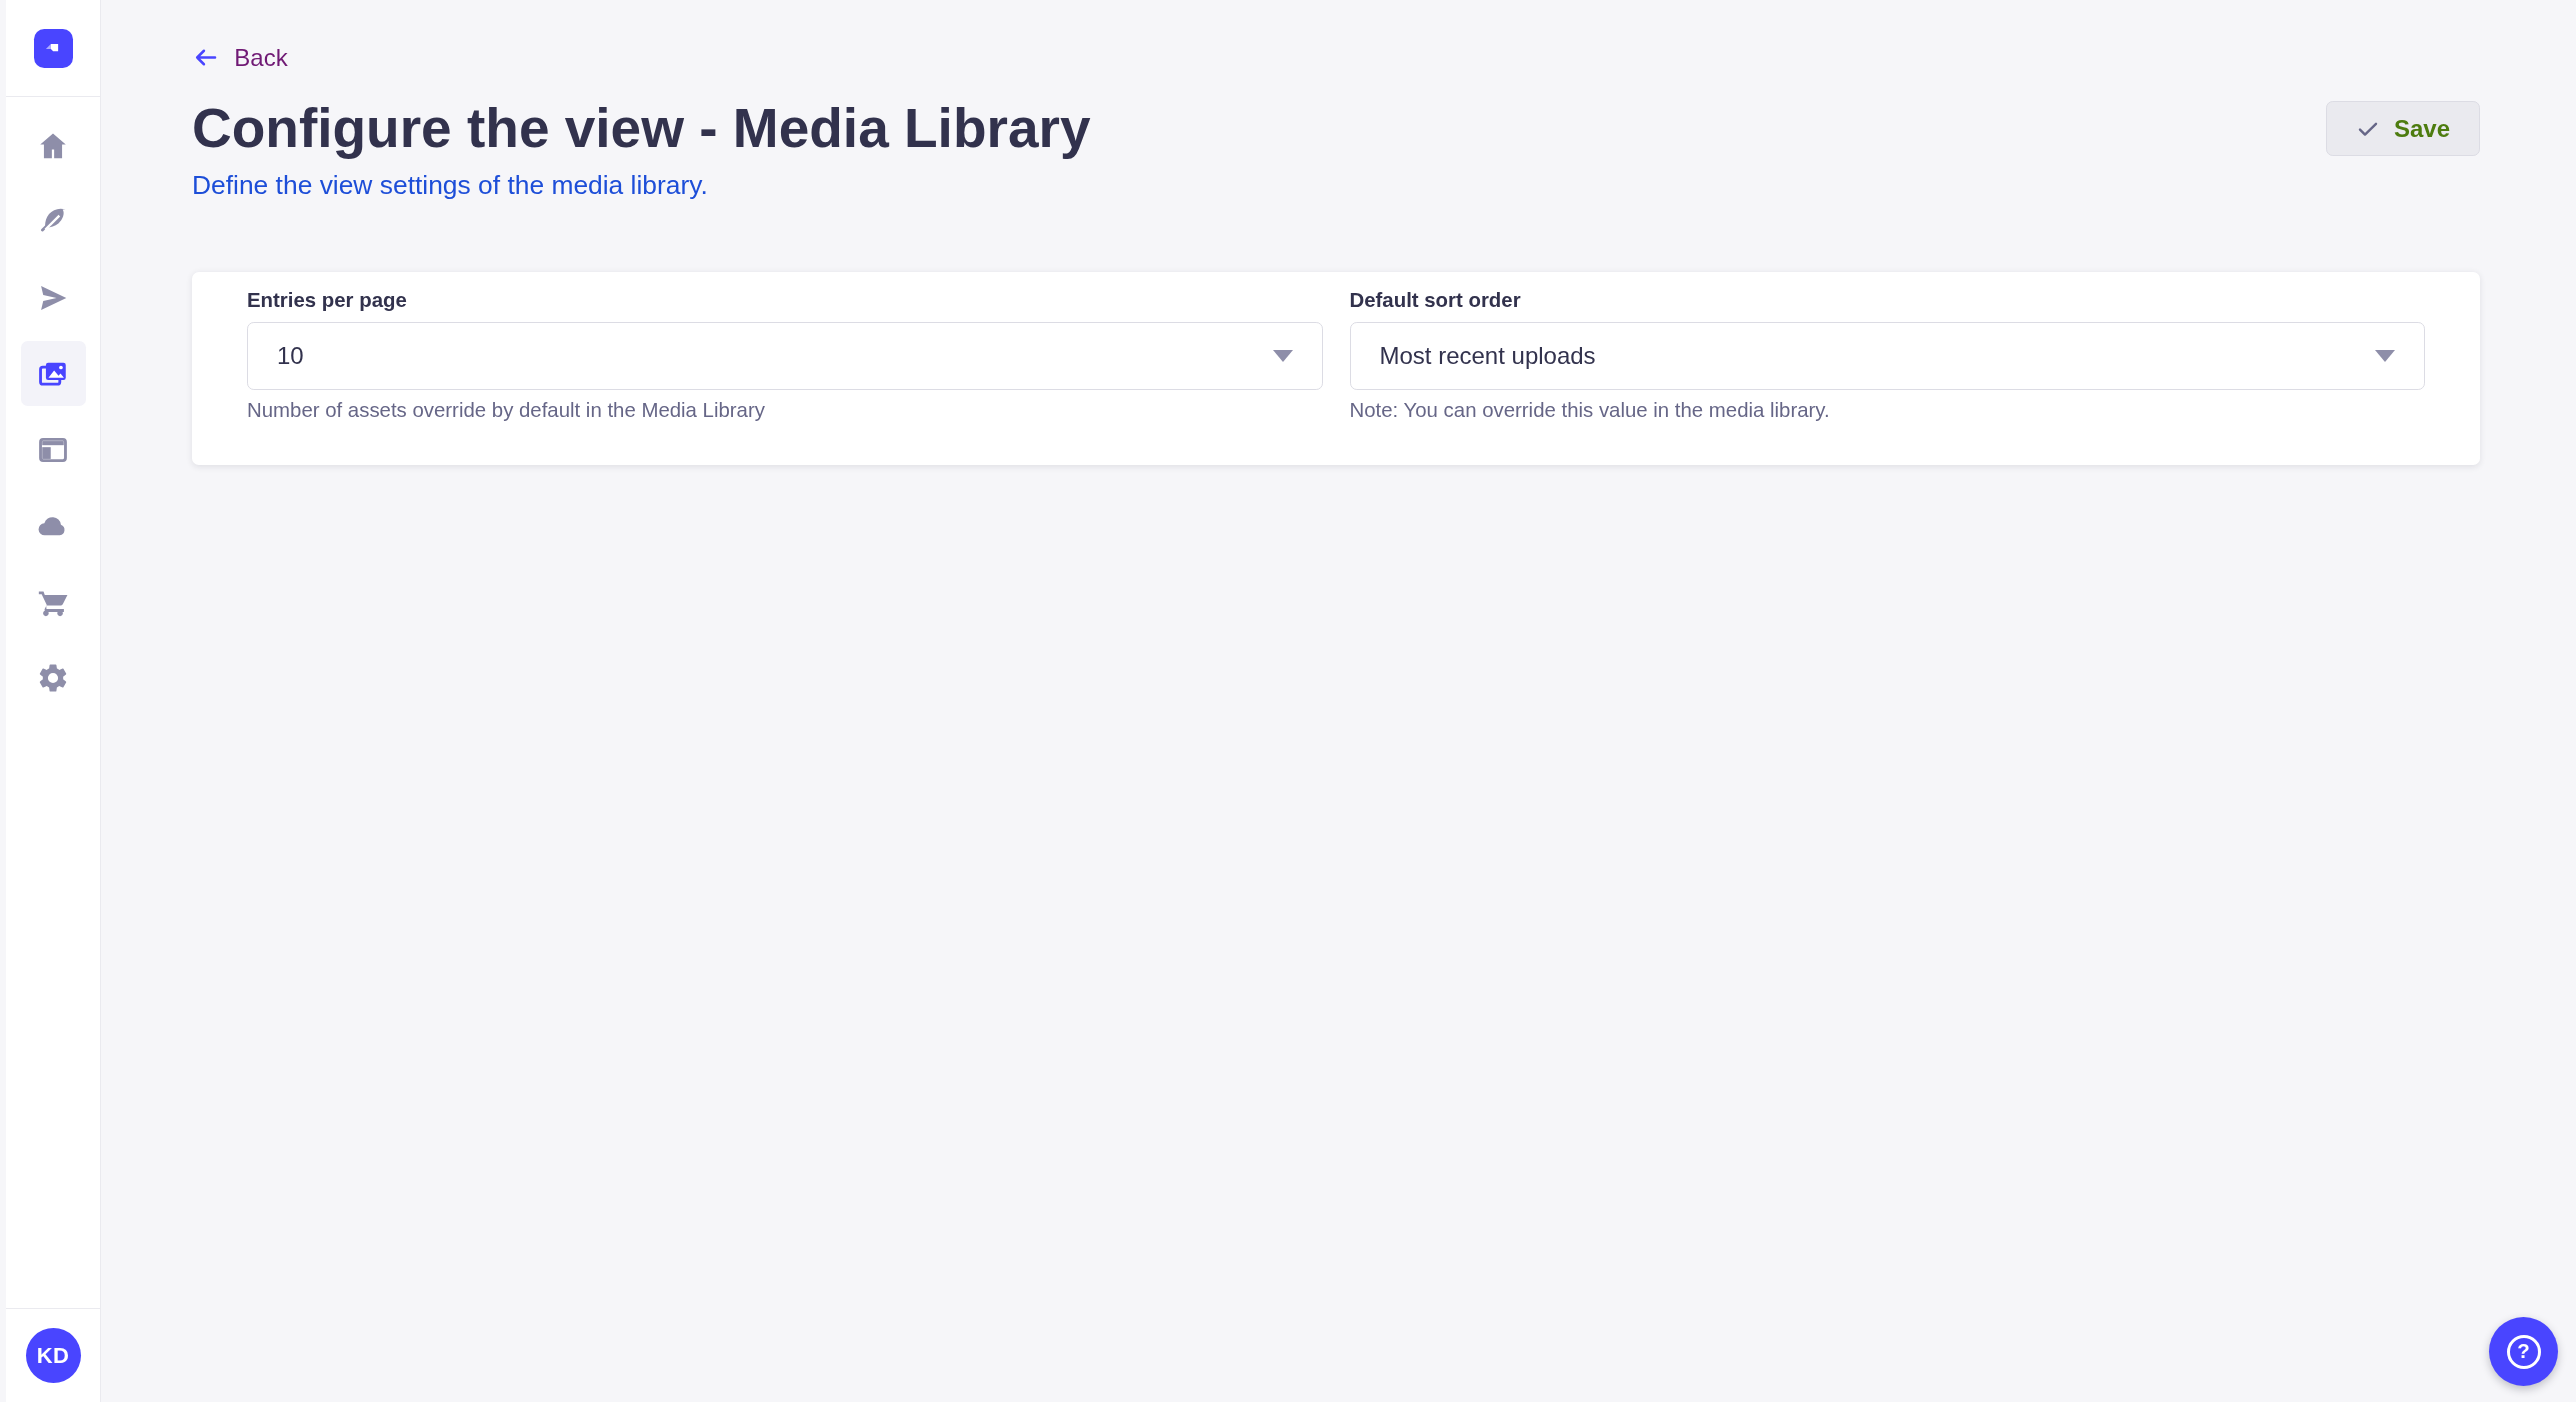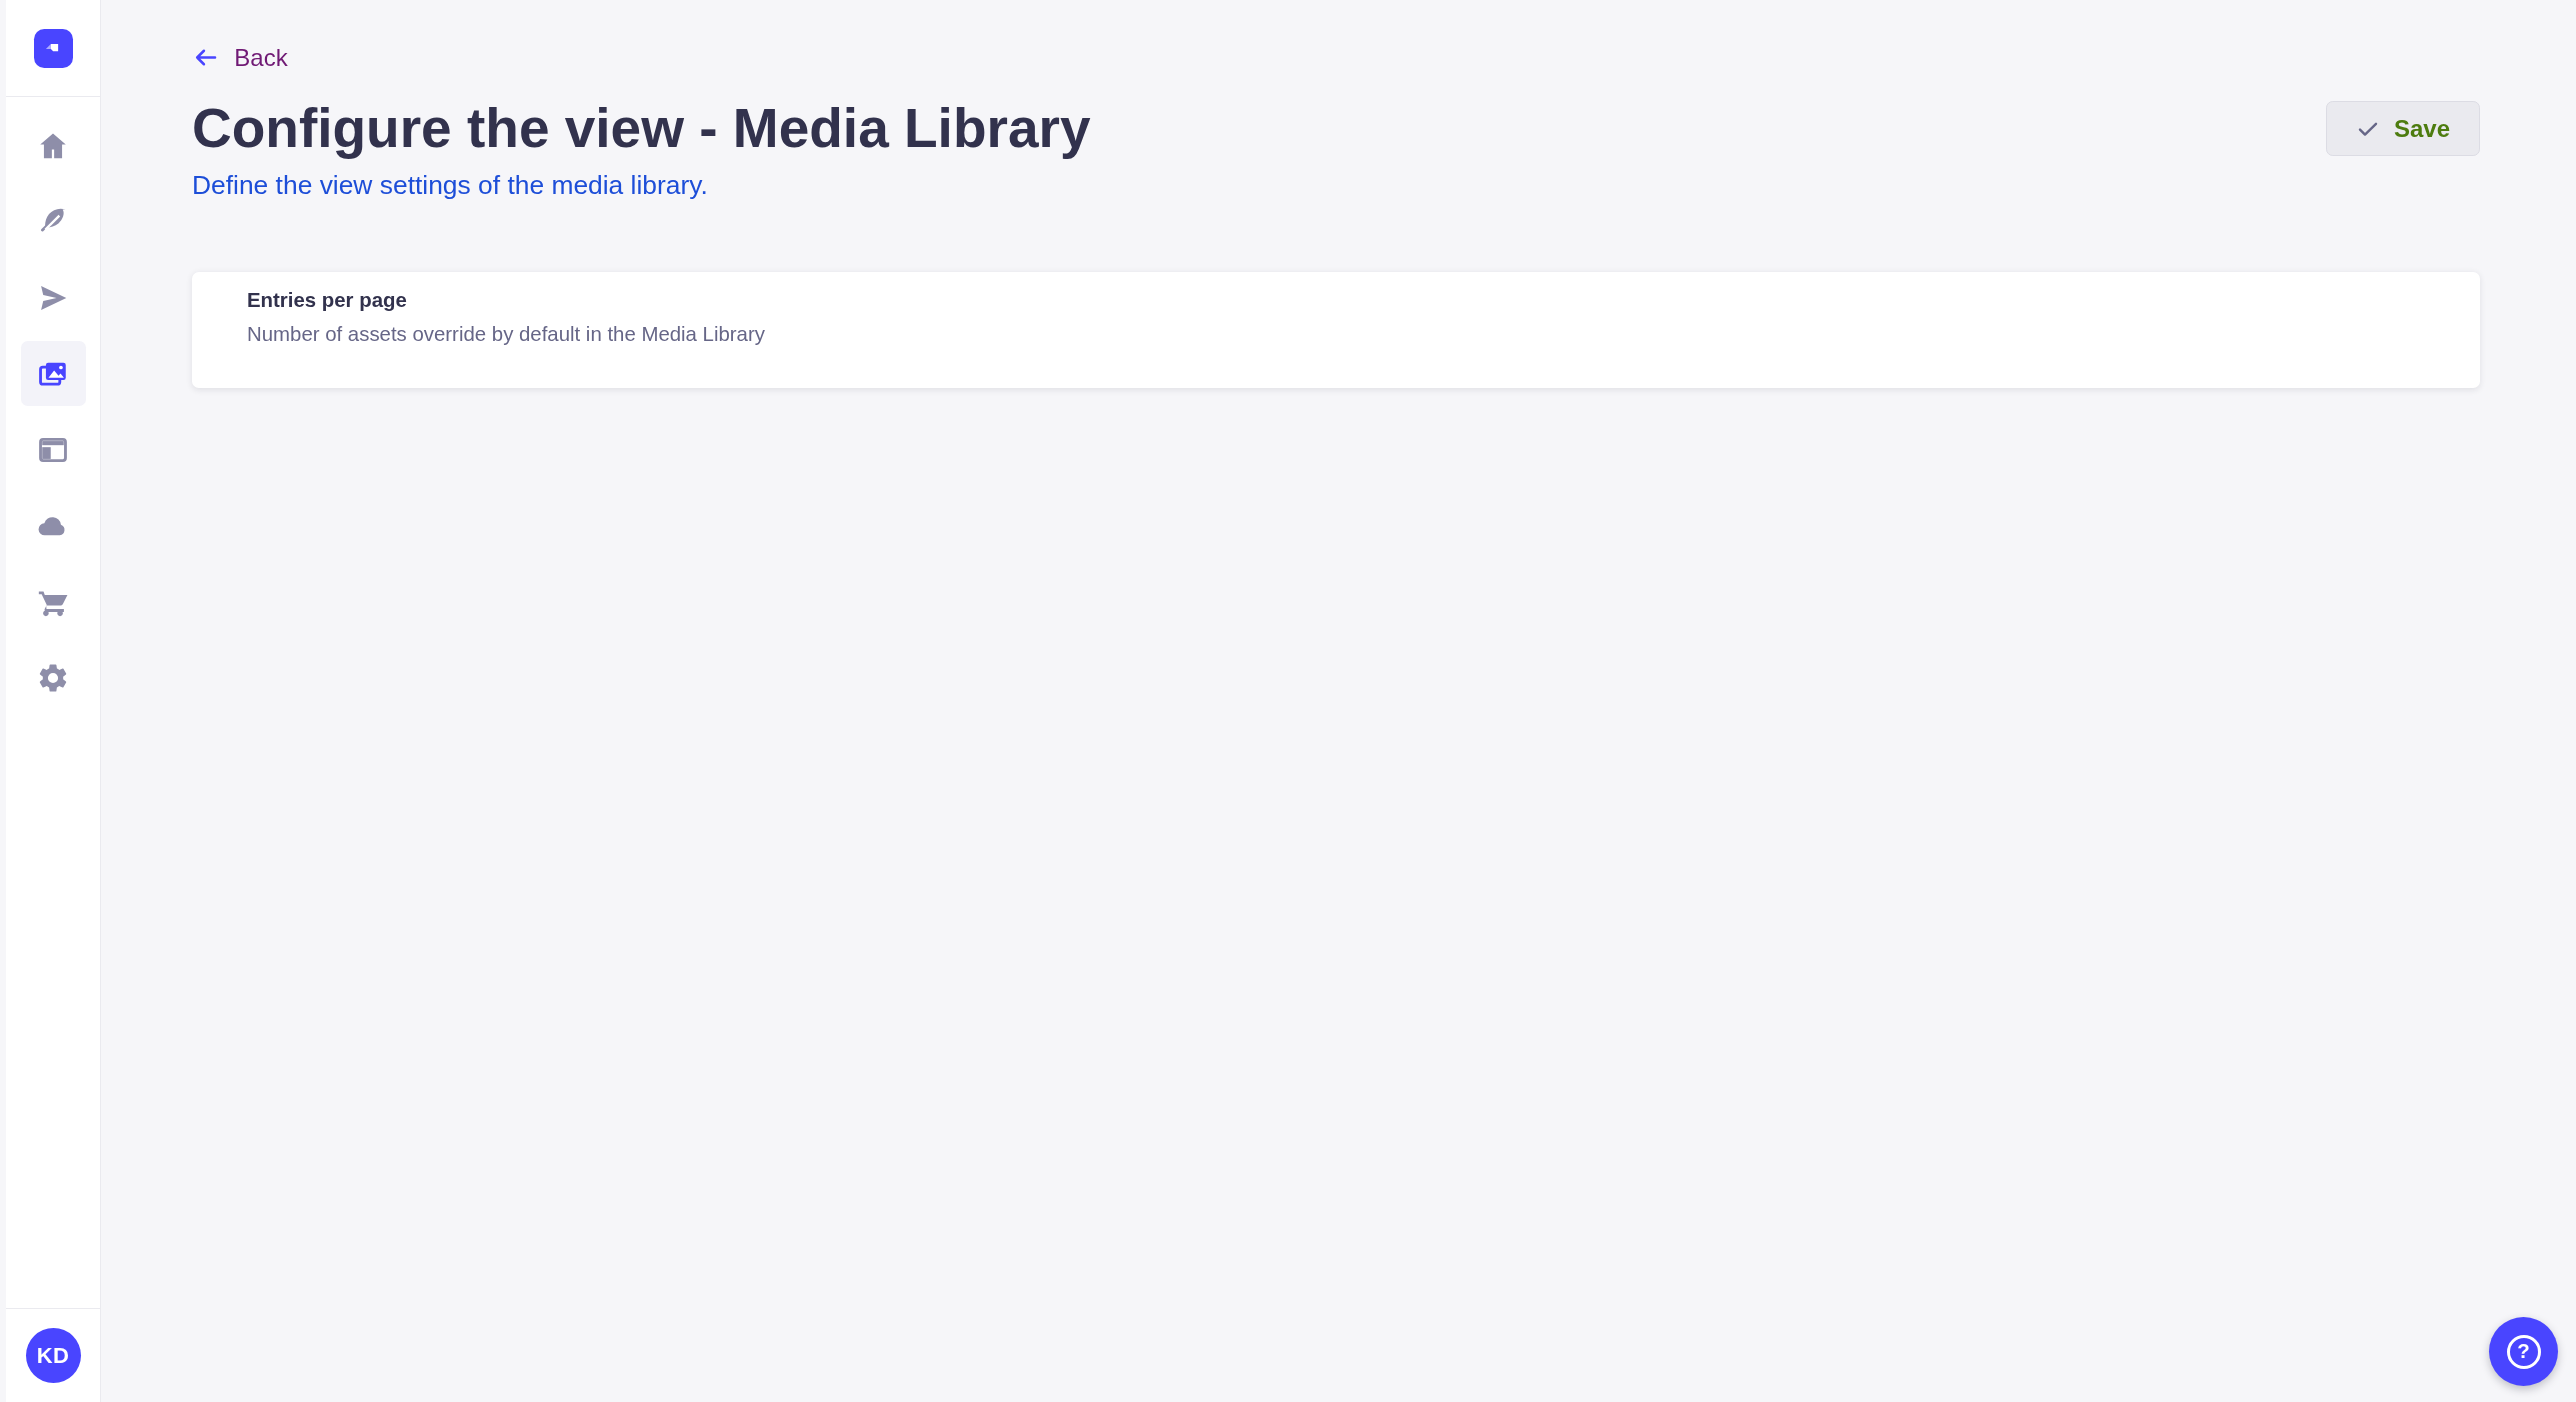--- a/index.html
+++ b/index.html
@@ -170,23 +170,35 @@
           <span>Save</span>
         </button>
       </div>
 
       <p class="subtitle">Define the view settings of the media library.</p>
     </div>
 
     <section class="card">
       <div class="field">
         <div class="field-label">Entries per page</div>
+        <div class="select-box">
+          <span class="select-value">10</span>
+          <span class="caret"></span>
+        </div>
         <div class="field-hint">Number of assets override by default in the Media Library</div>
       </div>
 
+      <div class="field">
+        <div class="field-label">Default sort order</div>
+        <div class="select-box">
+          <span class="select-value">Most recent uploads</span>
+          <span class="caret"></span>
+        </div>
+        <div class="field-hint">Note: You can override this value in the media library.</div>
+      </div>
     </section>
   </main>
 
   <button class="help-btn">
     <span class="help-ring">
       <span class="help-glyph">?</span>
     </span>
   </button>
 
 </div>

